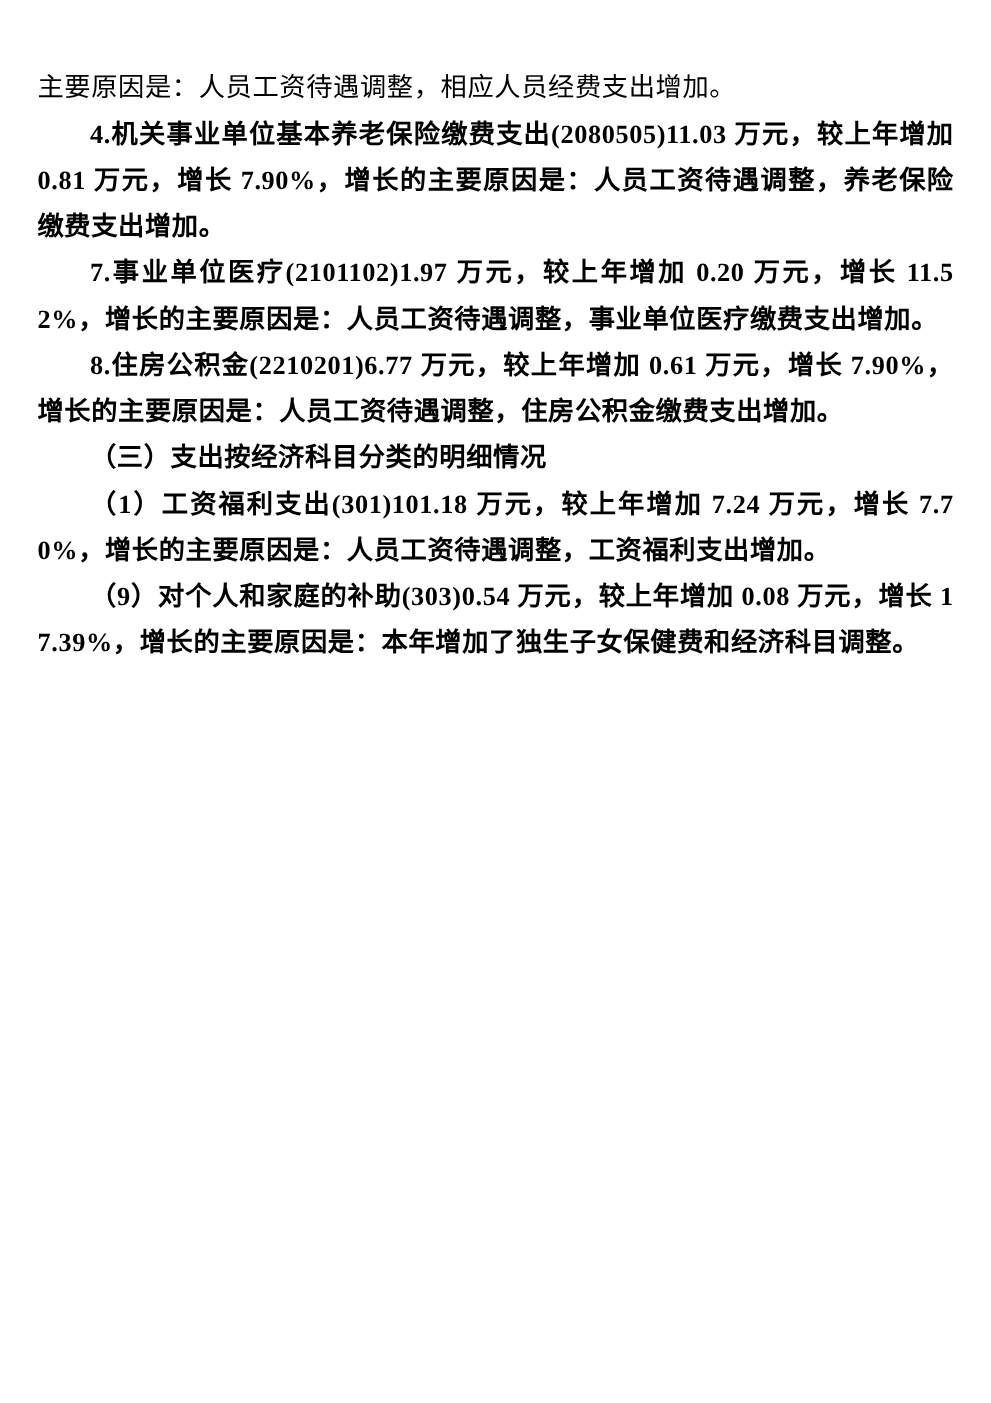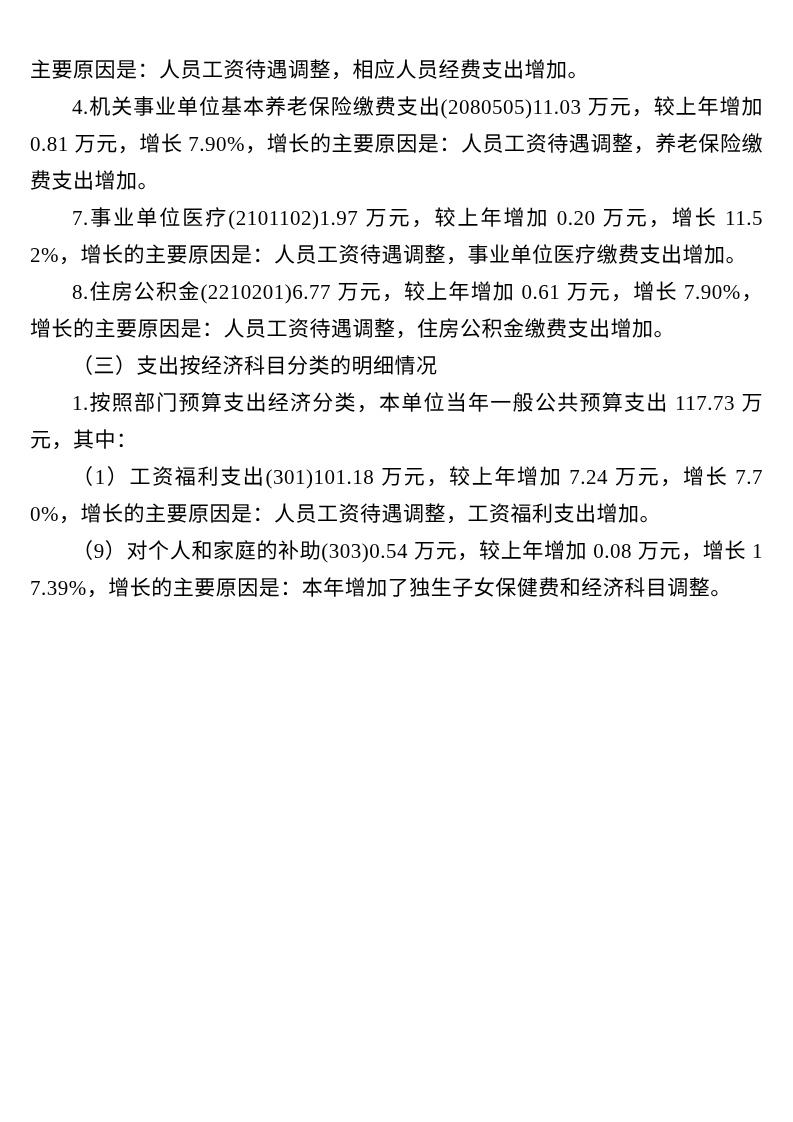--- a/index.html
+++ b/index.html
@@ -24,33 +24,33 @@
     margin: 0;
     font-size: 21px;
     line-height: 37px;
     text-align: justify;
     text-justify: inter-character;
     letter-spacing: 0.5px;
     word-break: break-all;
   }
   .doc-body p.indent {
     text-indent: 2em;
+    font-weight: bold;
   }
   .doc-body p.heading {
-    font-weight: normal;
+    font-weight: bold;
     text-indent: 2em;
   }
 </style>
 </head>
 <body>
 
 <div class="doc-page">
   <div class="doc-body">
     <p class="no-indent">主要原因是：人员工资待遇调整，相应人员经费支出增加。</p>
     <p class="indent">4.机关事业单位基本养老保险缴费支出(2080505)11.03 万元，较上年增加 0.81 万元，增长 7.90%，增长的主要原因是：人员工资待遇调整，养老保险缴费支出增加。</p>
     <p class="indent">7.事业单位医疗(2101102)1.97 万元，较上年增加 0.20 万元，增长 11.52%，增长的主要原因是：人员工资待遇调整，事业单位医疗缴费支出增加。</p>
     <p class="indent">8.住房公积金(2210201)6.77 万元，较上年增加 0.61 万元，增长 7.90%，增长的主要原因是：人员工资待遇调整，住房公积金缴费支出增加。</p>
     <p class="heading">（三）支出按经济科目分类的明细情况</p>
-    <p class="indent">1.按照部门预算支出经济分类，本单位当年一般公共预算支出 117.73 万元，其中：</p>
     <p class="indent">（1）工资福利支出(301)101.18 万元，较上年增加 7.24 万元，增长 7.70%，增长的主要原因是：人员工资待遇调整，工资福利支出增加。</p>
     <p class="indent">（9）对个人和家庭的补助(303)0.54 万元，较上年增加 0.08 万元，增长 17.39%，增长的主要原因是：本年增加了独生子女保健费和经济科目调整。</p>
   </div>
 </div>
 
 </body></html>

